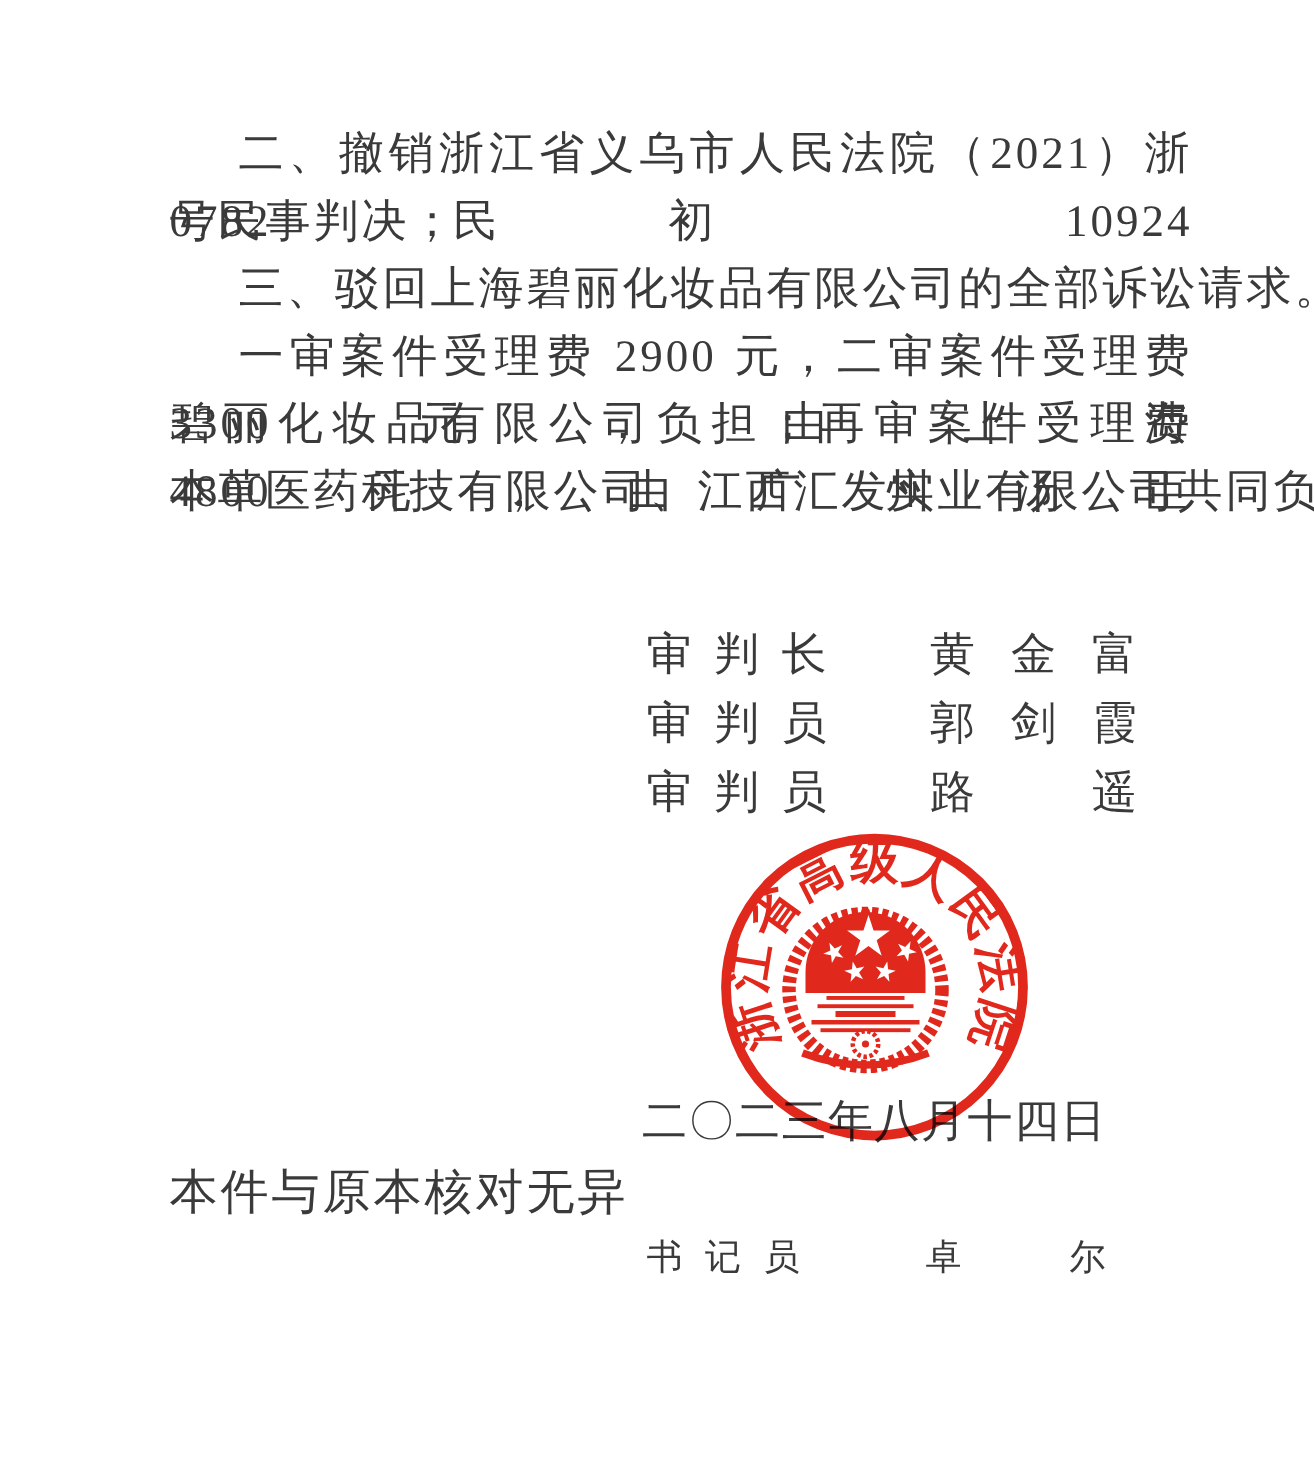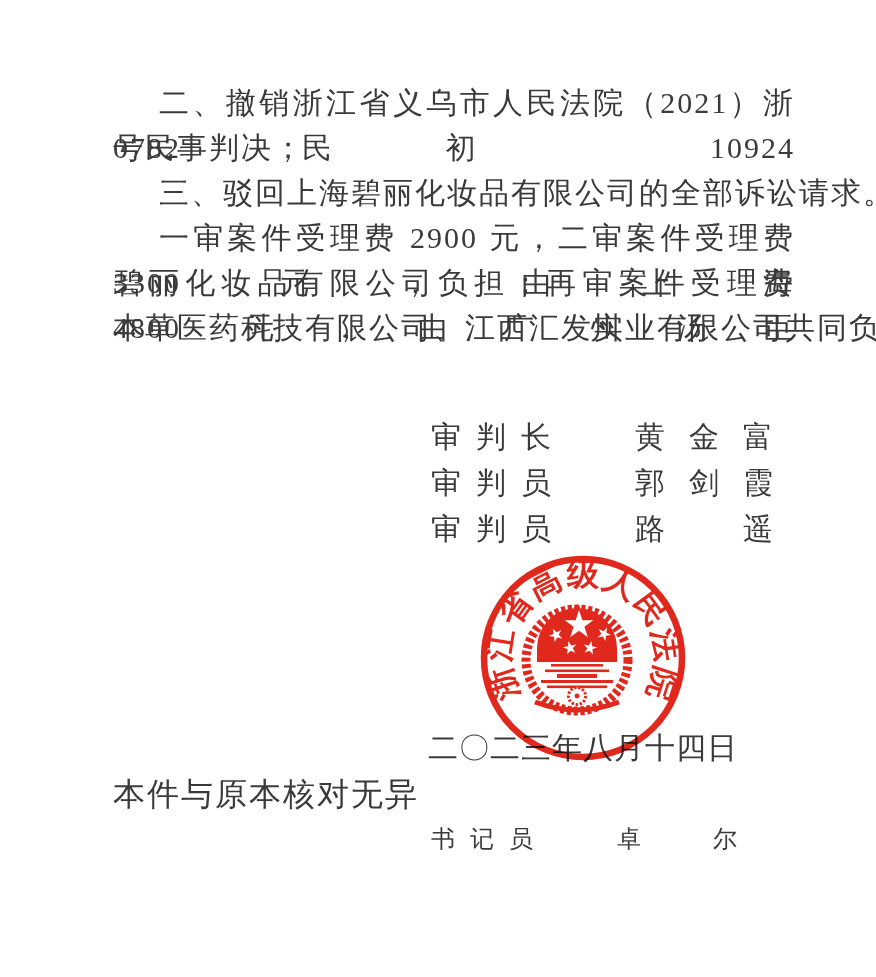--- a/index.html
+++ b/index.html
@@ -40,21 +40,21 @@
   .bline.first { text-indent: 46px; }
   
   .sig-block {
     position: absolute;
     left: 431px;
     top: 414px;
     font-size: 30px;
   }
   .sigrow {
     display: flex;
-    gap: 25px;
+    gap: 10px;
     height: 46px;
     line-height: 46px;
     white-space: pre;
   }
   .sig-role, .clerk-role { letter-spacing: 15px; }
   .sig-name, .clerk-name { letter-spacing: 24px; margin-left: 44px; }
   
   .date-line {
     position: absolute;
     left: 428px;

